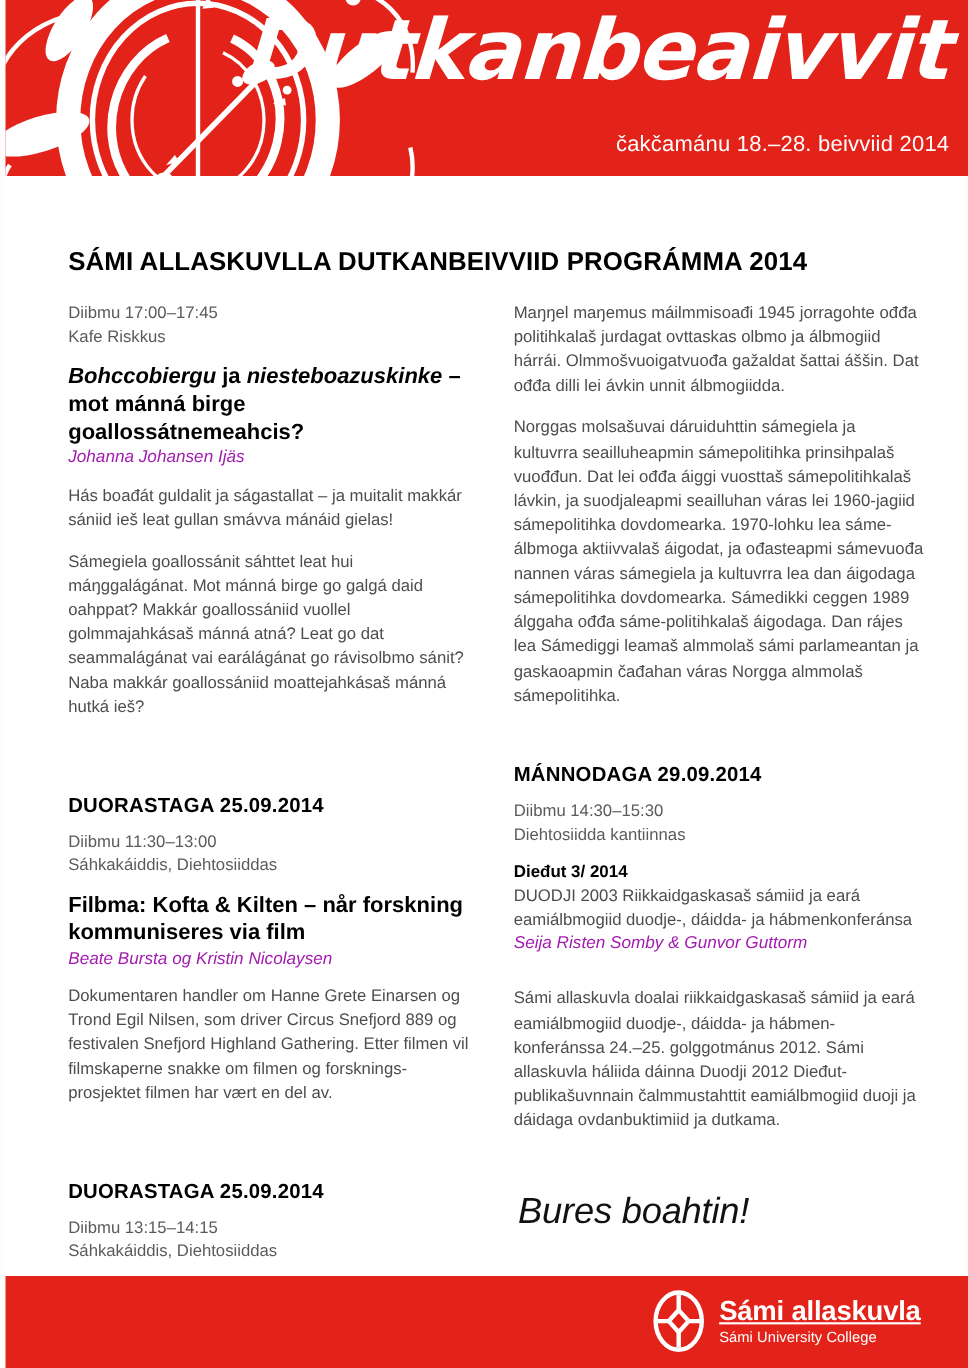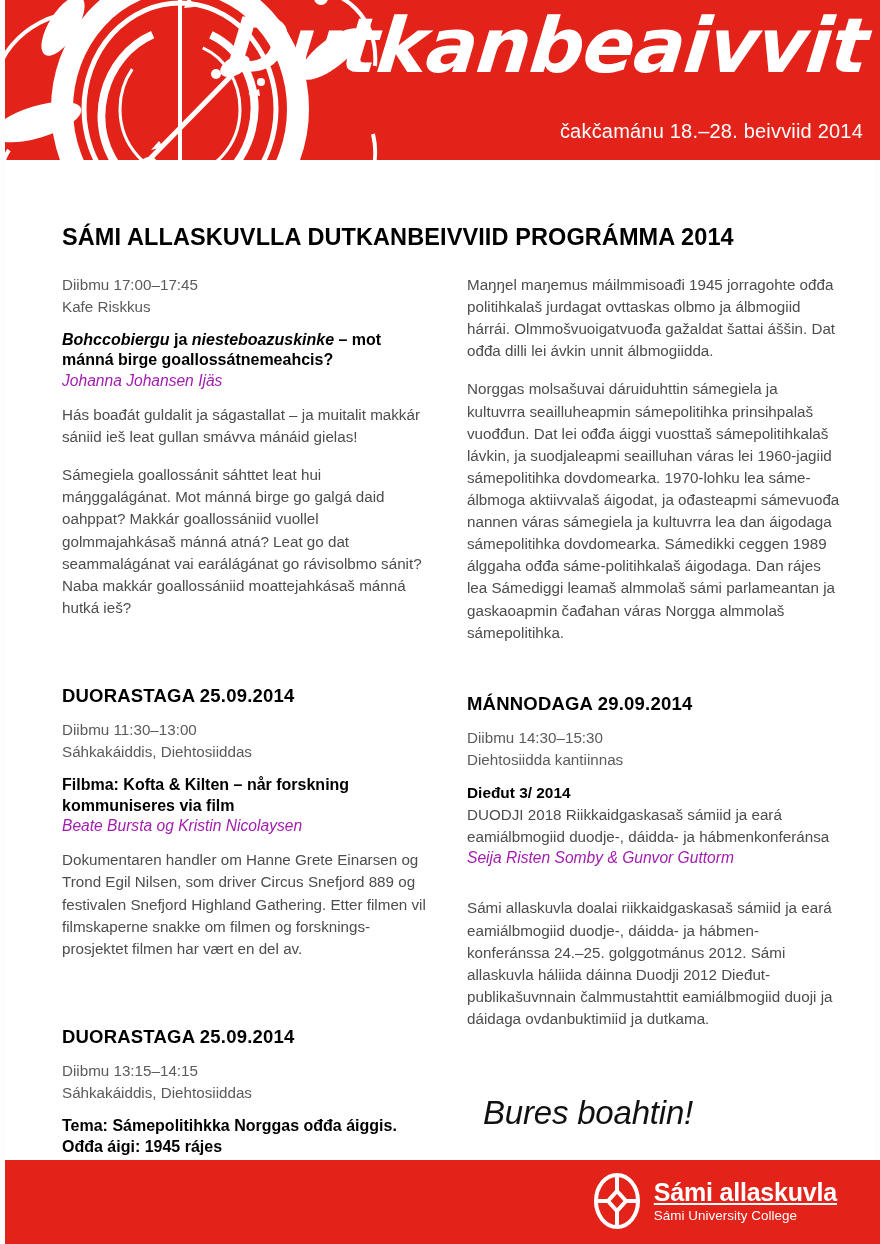--- a/index.html
+++ b/index.html
@@ -121,21 +121,21 @@
     margin: 0 0 13px 0;
     line-height: 1.15;
   }
   .meta {
     font-size: 15.2px;
     color: #5b5b5d;
     line-height: 1.42;
     margin: 0 0 13px 0;
   }
   .talk-title {
-    font-size: 16px;
+    font-size: 20px;
     font-weight: bold;
     color: #000000;
     line-height: 1.27;
     margin: 0;
   }
   .talk-title em {
     font-style: italic;
     font-weight: bold;
   }
   .speaker {
@@ -159,21 +159,21 @@
     font-size: 15.4px;
     font-weight: bold;
     color: #000000;
     line-height: 1.35;
     margin: 0;
   }
   .welcome {
     font-size: 33px;
     font-style: italic;
     color: #111111;
-    margin: 16px;
+    margin: 4px;
     line-height: 1.1;
     letter-spacing: -0.2px;
   }
 
   
   .footer {
     position: absolute;
     left: 0;
     bottom: 0;
     width: 880px;
@@ -310,21 +310,21 @@
 
         <div class="spacer-md"></div>
 
         <div class="sect">
           <div class="day-heading">MÁNNODAGA 29.09.2014</div>
           <div class="meta">
             <span>Diibmu 14:30–15:30</span><br>
             <span>Diehtosiidda kantiinnas</span>
           </div>
           <div class="subhead-bold">Dieđut 3/ 2014</div>
-          <div class="para" style="margin-bottom:0;color:#4d4d4f;">DUODJI 2018 Riikkaidgaskasaš sámiid ja eará eamiálbmogiid duodje-, dáidda- ja hábmenkonferánsa</div>
+          <div class="para" style="margin-bottom:0;color:#4d4d4f;">DUODJI 2003 Riikkaidgaskasaš sámiid ja eará eamiálbmogiid duodje-, dáidda- ja hábmenkonferánsa</div>
           <div class="speaker">Seija Risten Somby &amp; Gunvor Guttorm</div>
           <div class="spacer-sm"></div>
           <div class="para">Sámi allaskuvla doalai riikkaidgaskasaš sámiid ja eará eamiálbmogiid duodje-, dáidda- ja hábmen-konferánssa 24.–25. golggotmánus 2012. Sámi allaskuvla háliida dáinna Duodji 2012 Dieđut-publikašuvnnain čalmmustahttit eamiálbmogiid duoji ja dáidaga ovdanbuktimiid ja dutkama.</div>
         </div>
 
         <div class="spacer-md"></div>
 
         <div class="welcome">Bures boahtin!</div>
 
       </div>

